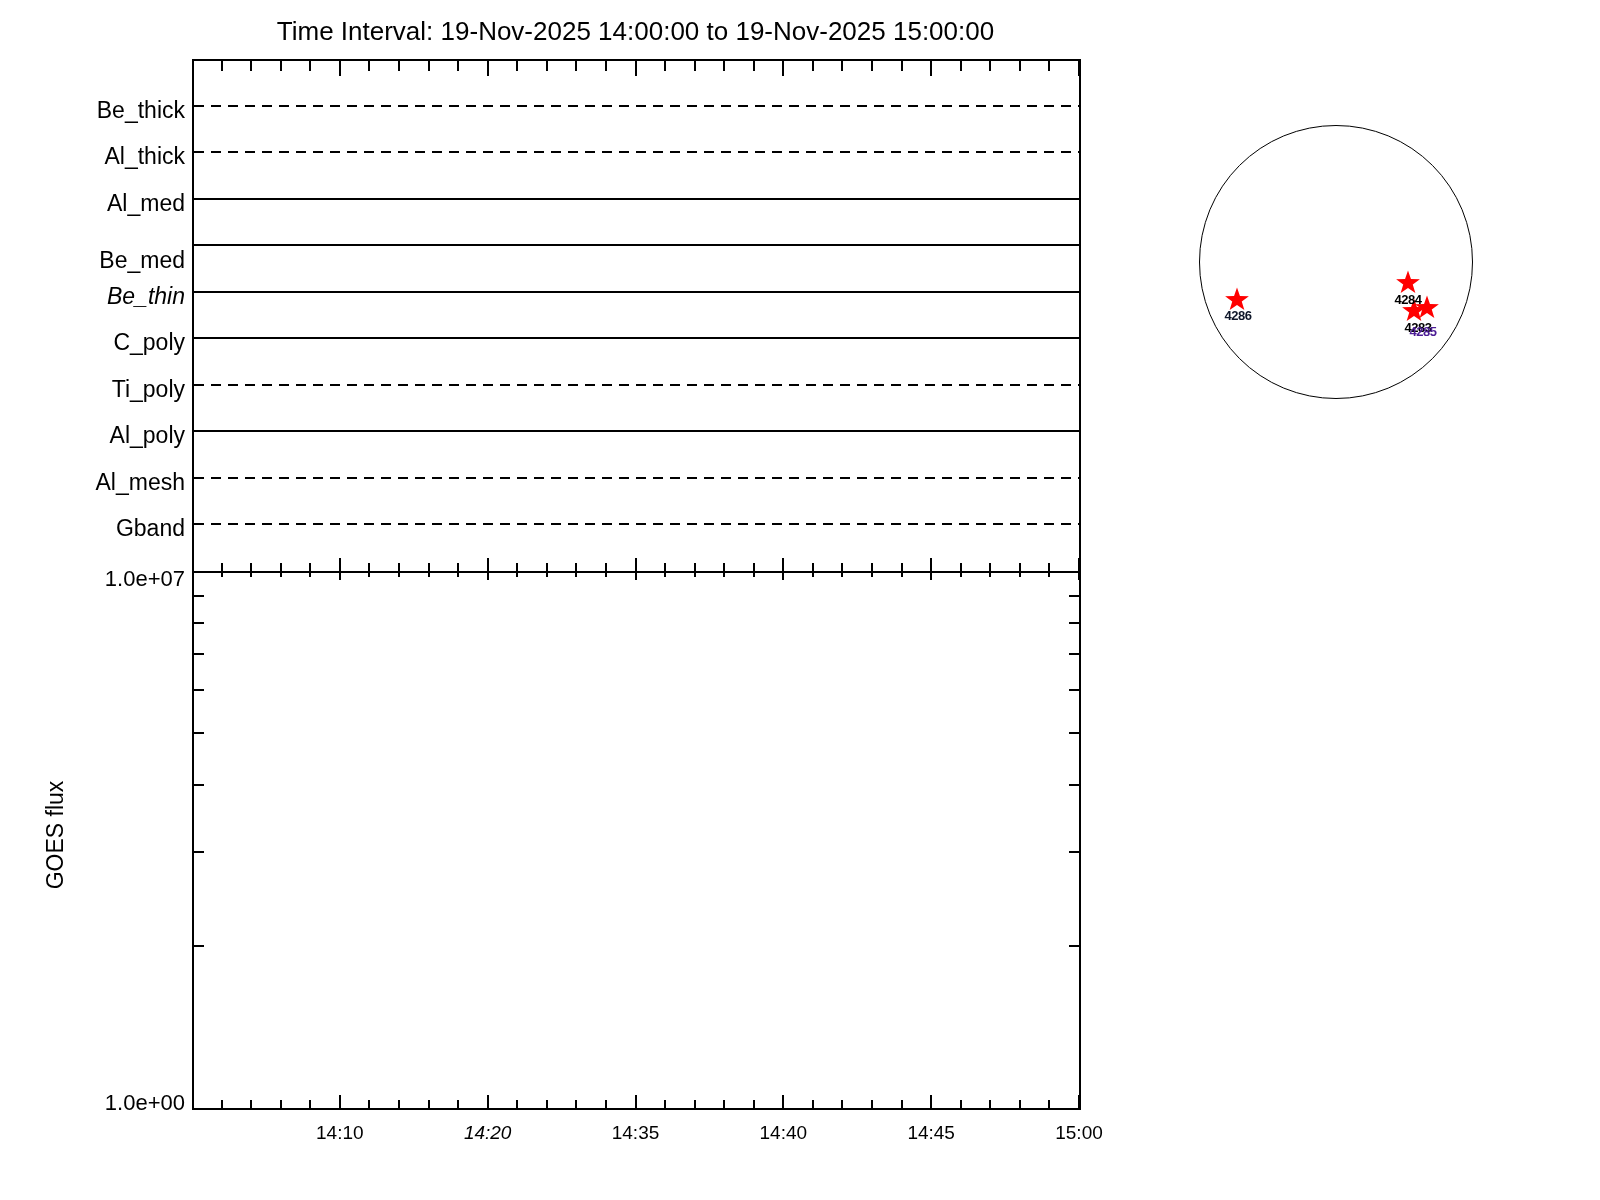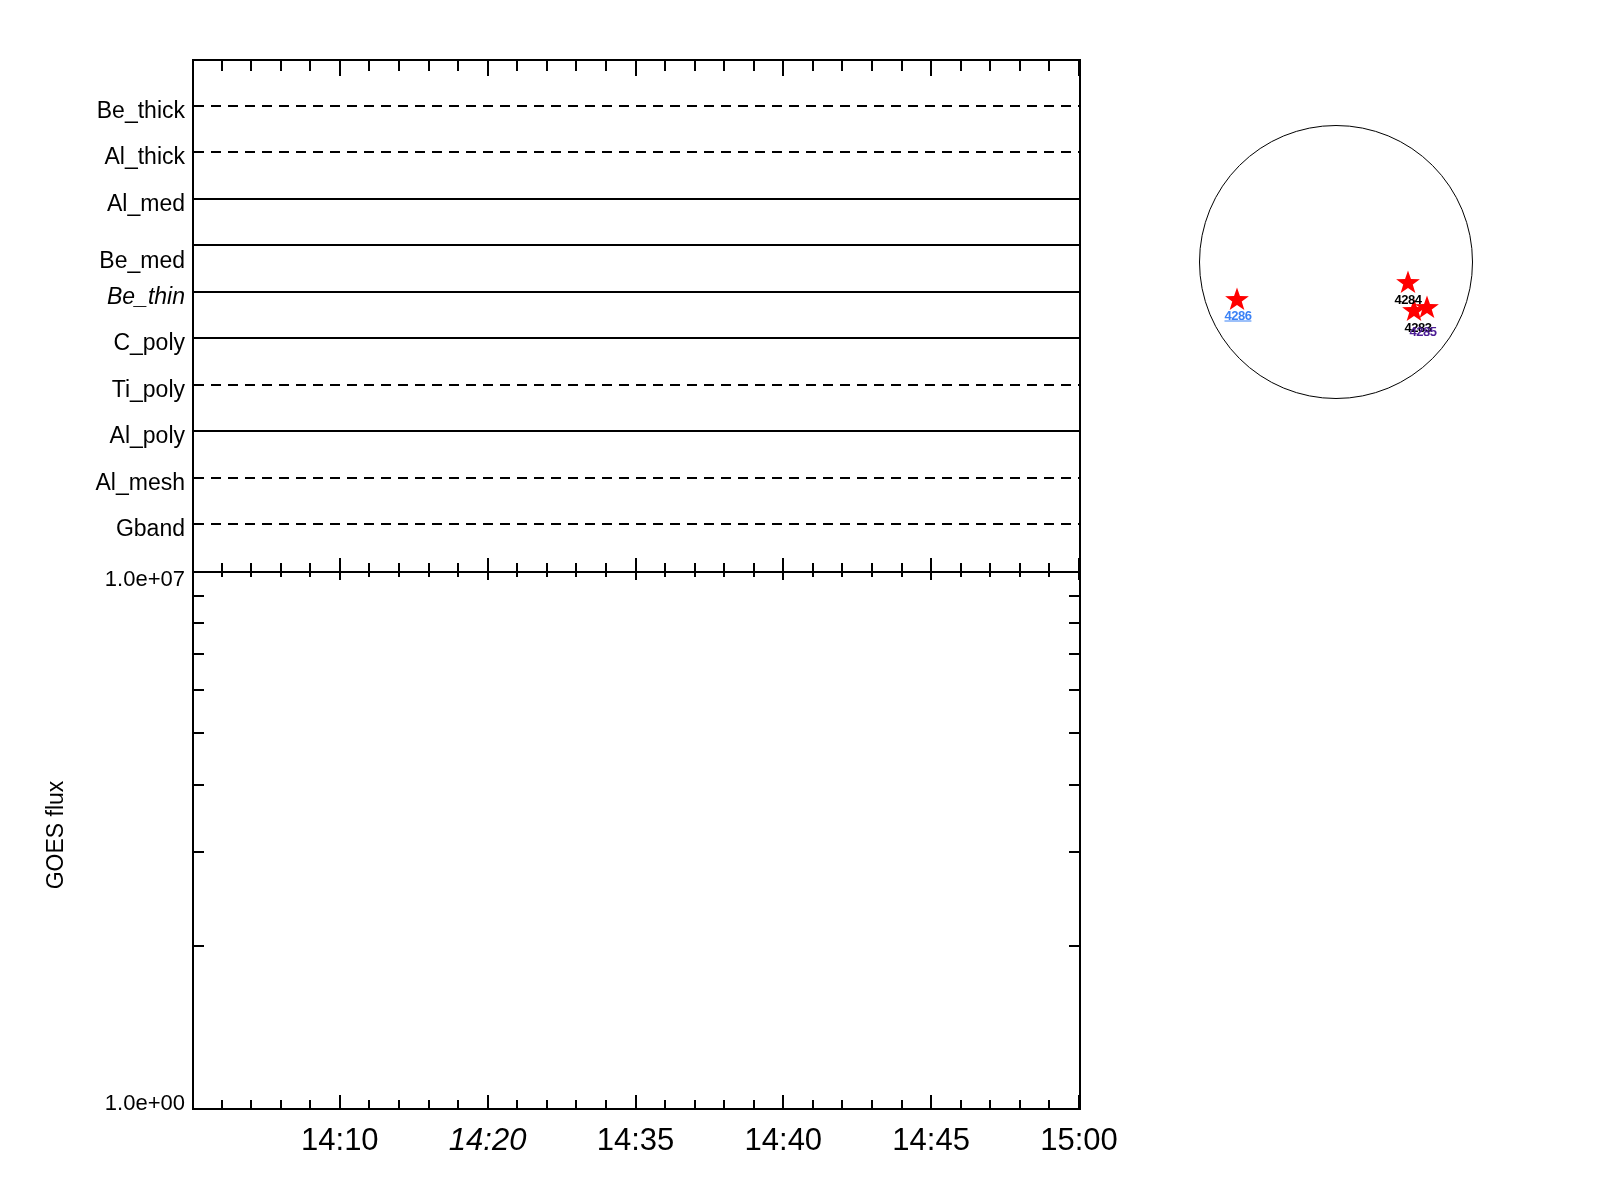--- a/index.html
+++ b/index.html
@@ -14,21 +14,21 @@
   .panel { position:absolute; border:2px solid #000; box-sizing:border-box; background:transparent; }
   .hline { position:absolute; height:2px; }
   .hline-solid { background:#000; }
   .hline-dashed { background:repeating-linear-gradient(90deg,#000 0 10px,transparent 10px 17px); }
   .tick { position:absolute; background:#000; }
   .flabel {
     position:absolute; left:0; width:185px; text-align:right;
     font-size:23px; transform:translateY(-50%); white-space:nowrap;
   }
   .xlabel {
-    position:absolute; font-size:31px; transform:translateX(-50%); white-space:nowrap;
+    position:absolute; font-size:19px; transform:translateX(-50%); white-space:nowrap;
   }
   .yflabel {
     position:absolute; left:0; width:185px; text-align:right;
     font-size:22px; transform:translateY(-50%); white-space:nowrap;
   }
   #goes-label {
     position:absolute; left:-5px; top:822px; width:120px; height:26px;
     display:flex; align-items:center; justify-content:center;
     font-size:23px; transform:rotate(-90deg);
   }
@@ -36,20 +36,21 @@
   .star { position:absolute; transform:translate(-50%,-50%); line-height:0; }
   .star-label {
     position:absolute; transform:translate(-50%,-50%);
     font-size:13px; font-weight:bold; letter-spacing:-0.5px; white-space:nowrap;
   }
 </style>
 </head>
 <body>
 
 <div id="fig">
+  <div id="title" style="left: 635.5px;">Time Interval: 19-Nov-2025 14:00:00 to 19-Nov-2025 15:00:00</div>
   <div id="goes-label">GOES flux</div>
   <div id="top-panel" class="panel" style="left: 192px; top: 59px; width: 889px; height: 514px;"></div>
   <div id="bottom-panel" class="panel" style="left: 192px; top: 571px; width: 889px; height: 539px;"></div>
   <div id="filter-labels">
       <div class="flabel" style="top: 109.545px;">Be_thick</div>
       <div class="flabel" style="top: 156.091px;">Al_thick</div>
       <div class="flabel" style="top: 202.636px;">Al_med</div>
       <div class="flabel" style="top: 260px;">Be_med</div>
       <div class="flabel" style="top: 295.727px; font-style: italic;">Be_thin</div>
       <div class="flabel" style="top: 342.273px;">C_poly</div>
@@ -188,21 +189,21 @@
         </svg></div>
       <div class="star" style="left: 1426.97px; top: 308.032px;"><svg width="30" height="30" viewBox="0 0 30 30">
           <polygon points="15.00,2.50 17.94,10.95 26.89,11.14 19.76,16.55 22.35,25.11 15.00,20.00 7.65,25.11 10.24,16.55 3.11,11.14 12.06,10.95" fill="#ff0000"></polygon>
         </svg></div>
       <div class="star" style="left: 1236.95px; top: 299.949px;"><svg width="30" height="30" viewBox="0 0 30 30">
           <polygon points="15.00,2.50 17.94,10.95 26.89,11.14 19.76,16.55 22.35,25.11 15.00,20.00 7.65,25.11 10.24,16.55 3.11,11.14 12.06,10.95" fill="#ff0000"></polygon>
         </svg></div>
       <div class="star-label" style="left: 1408.06px; top: 298.961px; color: rgb(0, 0, 0);">4284</div>
       <div class="star-label" style="left: 1417.95px; top: 327.046px; color: rgb(0, 0, 0);">4283</div>
       <div class="star-label" style="left: 1422.97px; top: 331px; color: #4c1d95;">4285</div>
-      <div class="star-label" style="left: 1237.95px; top: 314.949px; color: #3b82f6; text-decoration: underline;">4286</div>
+      <div class="star-label" style="left: 1237.95px; top: 314.949px; color: #0f172a;">4286</div>
     </div>
 <div class="hline hline-dashed" style="left: 194px; top: 104.545px; width: 885px;"></div>
     <div class="hline hline-dashed" style="left: 194px; top: 151.091px; width: 885px;"></div>
     <div class="hline hline-solid" style="left: 194px; top: 197.636px; width: 885px;"></div>
     <div class="hline hline-solid" style="left: 194px; top: 244.182px; width: 885px;"></div>
     <div class="hline hline-solid" style="left: 194px; top: 290.727px; width: 885px;"></div>
     <div class="hline hline-solid" style="left: 194px; top: 337.273px; width: 885px;"></div>
     <div class="hline hline-dashed" style="left: 194px; top: 383.818px; width: 885px;"></div>
     <div class="hline hline-solid" style="left: 194px; top: 430.364px; width: 885px;"></div>
     <div class="hline hline-dashed" style="left: 194px; top: 476.909px; width: 885px;"></div>

